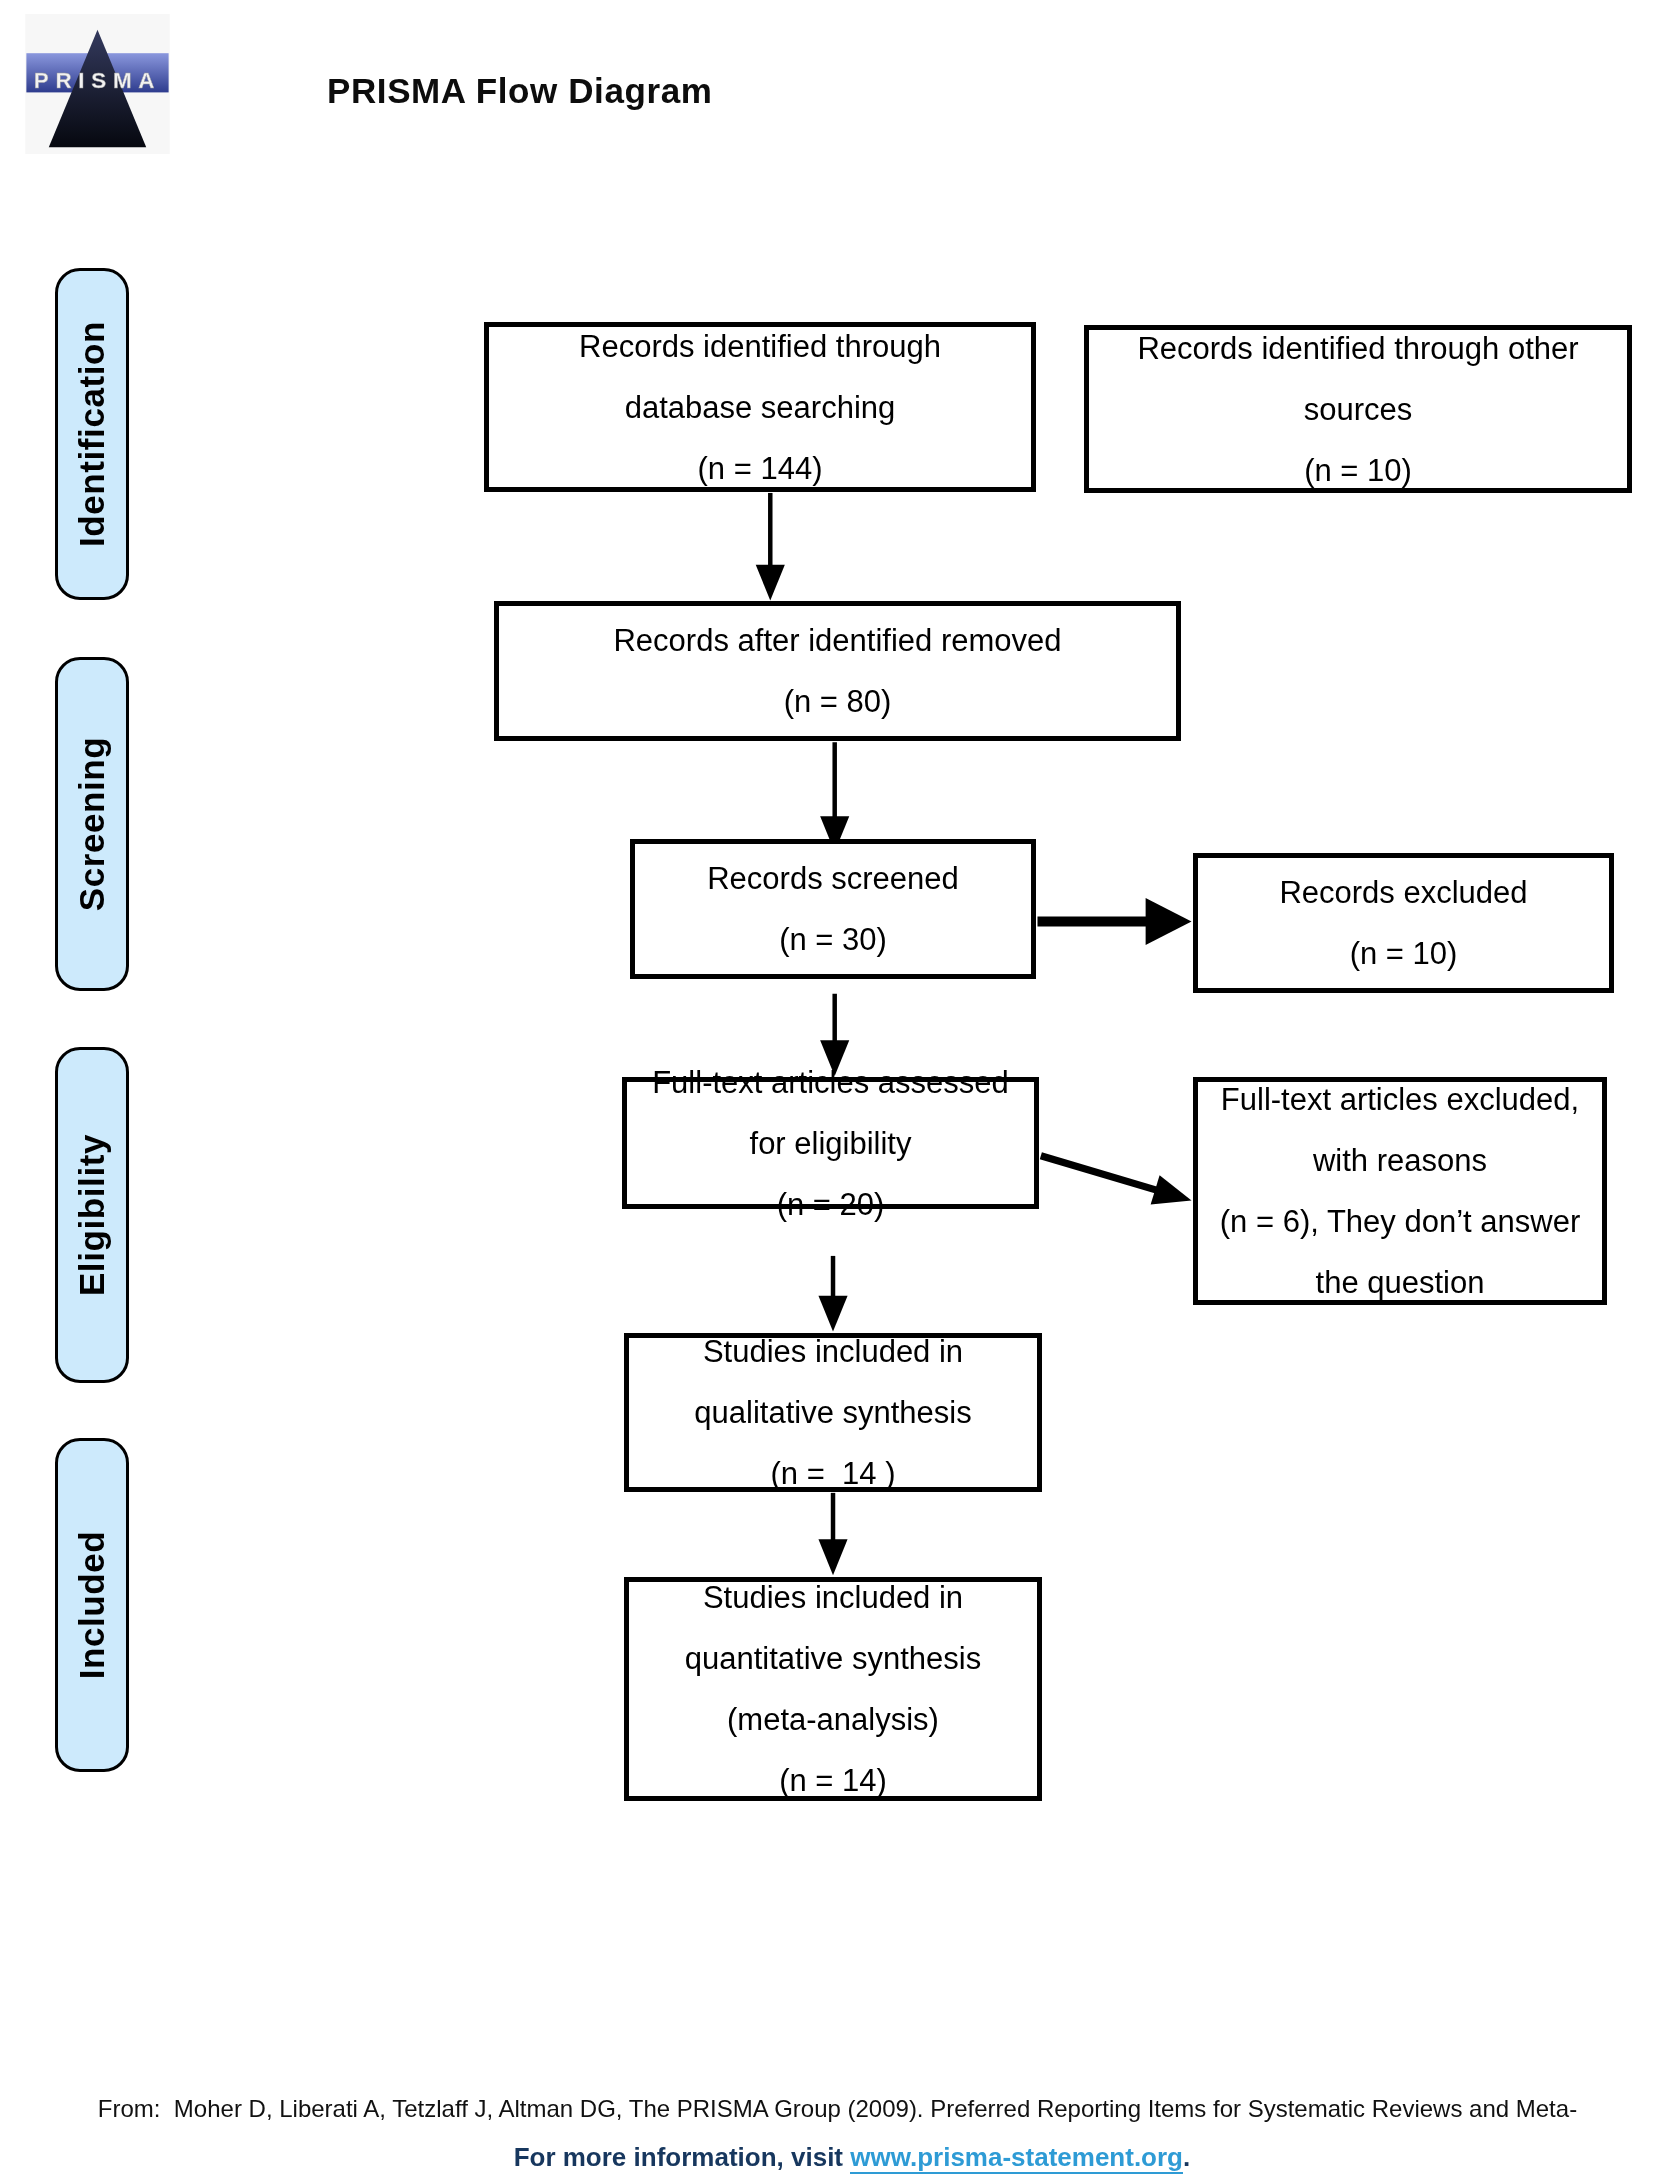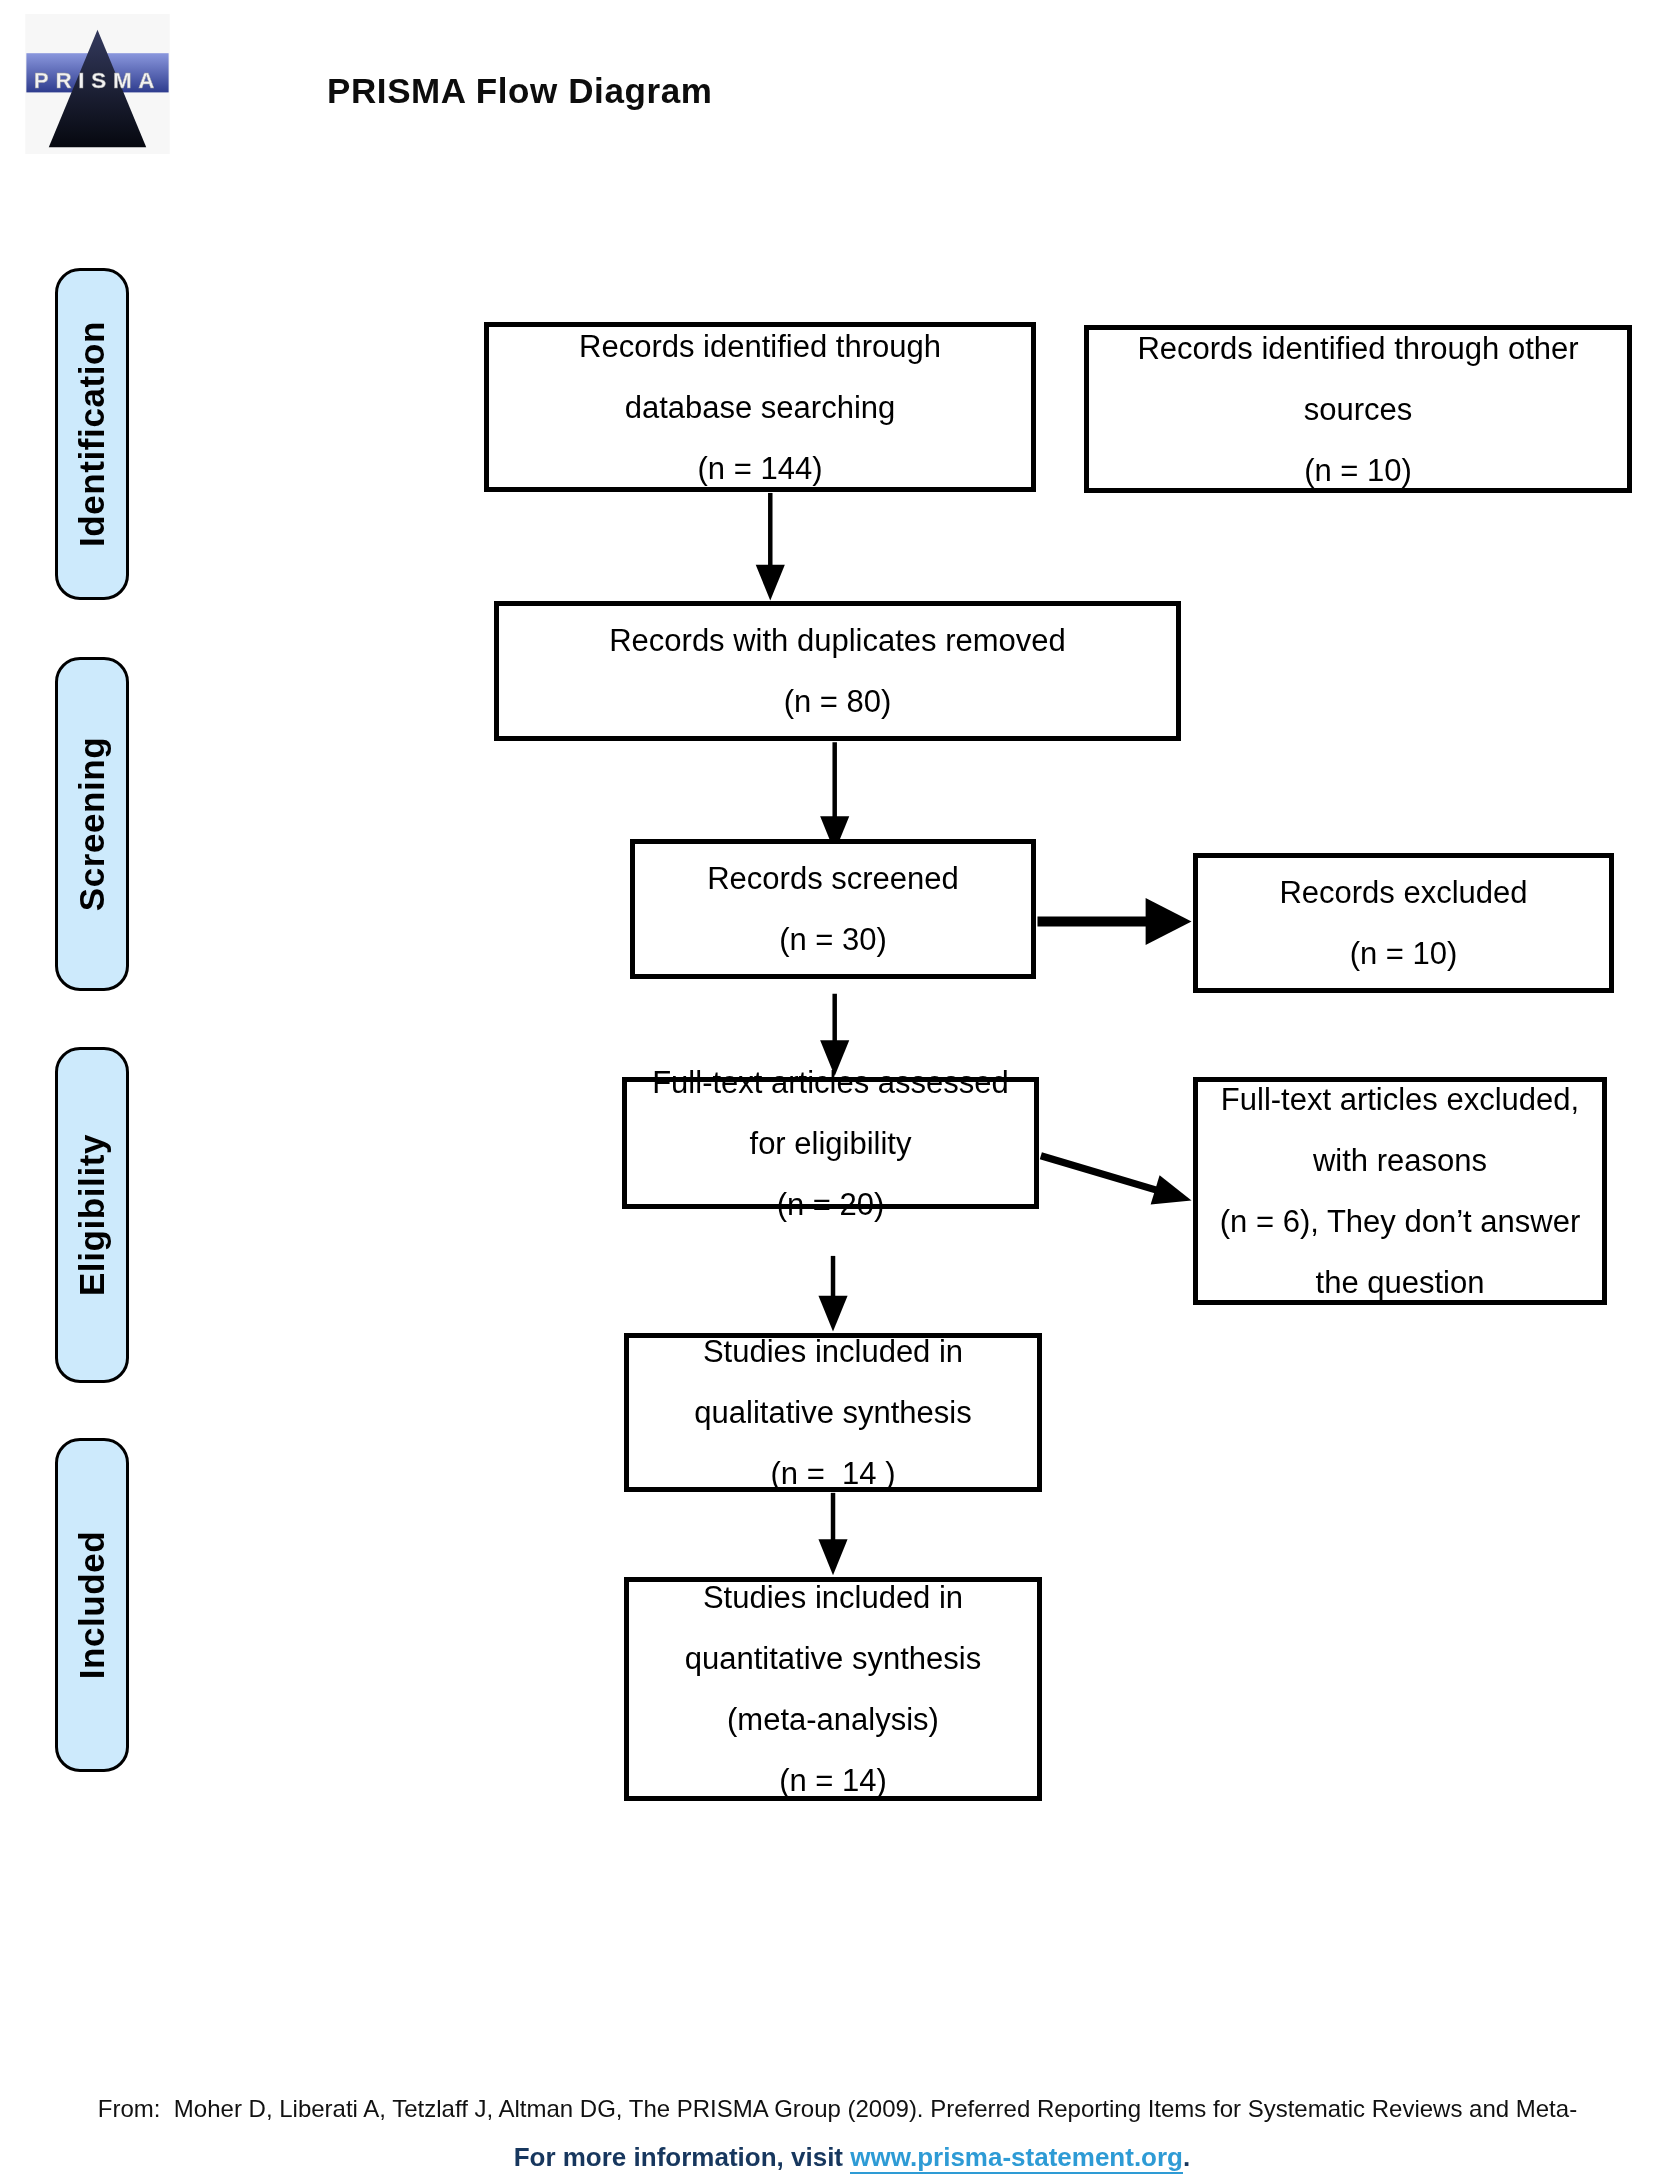--- a/index.html
+++ b/index.html
@@ -109,21 +109,21 @@
     <div class="box-line">(n = 144)</div>
   </div>
 
   <div class="fbox" style="left:1084px;top:325px;width:548px;height:168px">
     <div class="box-line">Records identified through other</div>
     <div class="box-line">sources</div>
     <div class="box-line">(n = 10)</div>
   </div>
 
   <div class="fbox" style="left:494px;top:601px;width:687px;height:140px">
-    <div class="box-line">Records with duplicates removed</div>
+    <div class="box-line">Records after identified removed</div>
     <div class="box-line">(n = 80)</div>
   </div>
 
   <div class="fbox" style="left:630px;top:839px;width:406px;height:140px">
     <div class="box-line">Records screened</div>
     <div class="box-line">(n = 30)</div>
   </div>
 
   <div class="fbox" style="left:1193px;top:853px;width:421px;height:140px">
     <div class="box-line">Records excluded</div>

